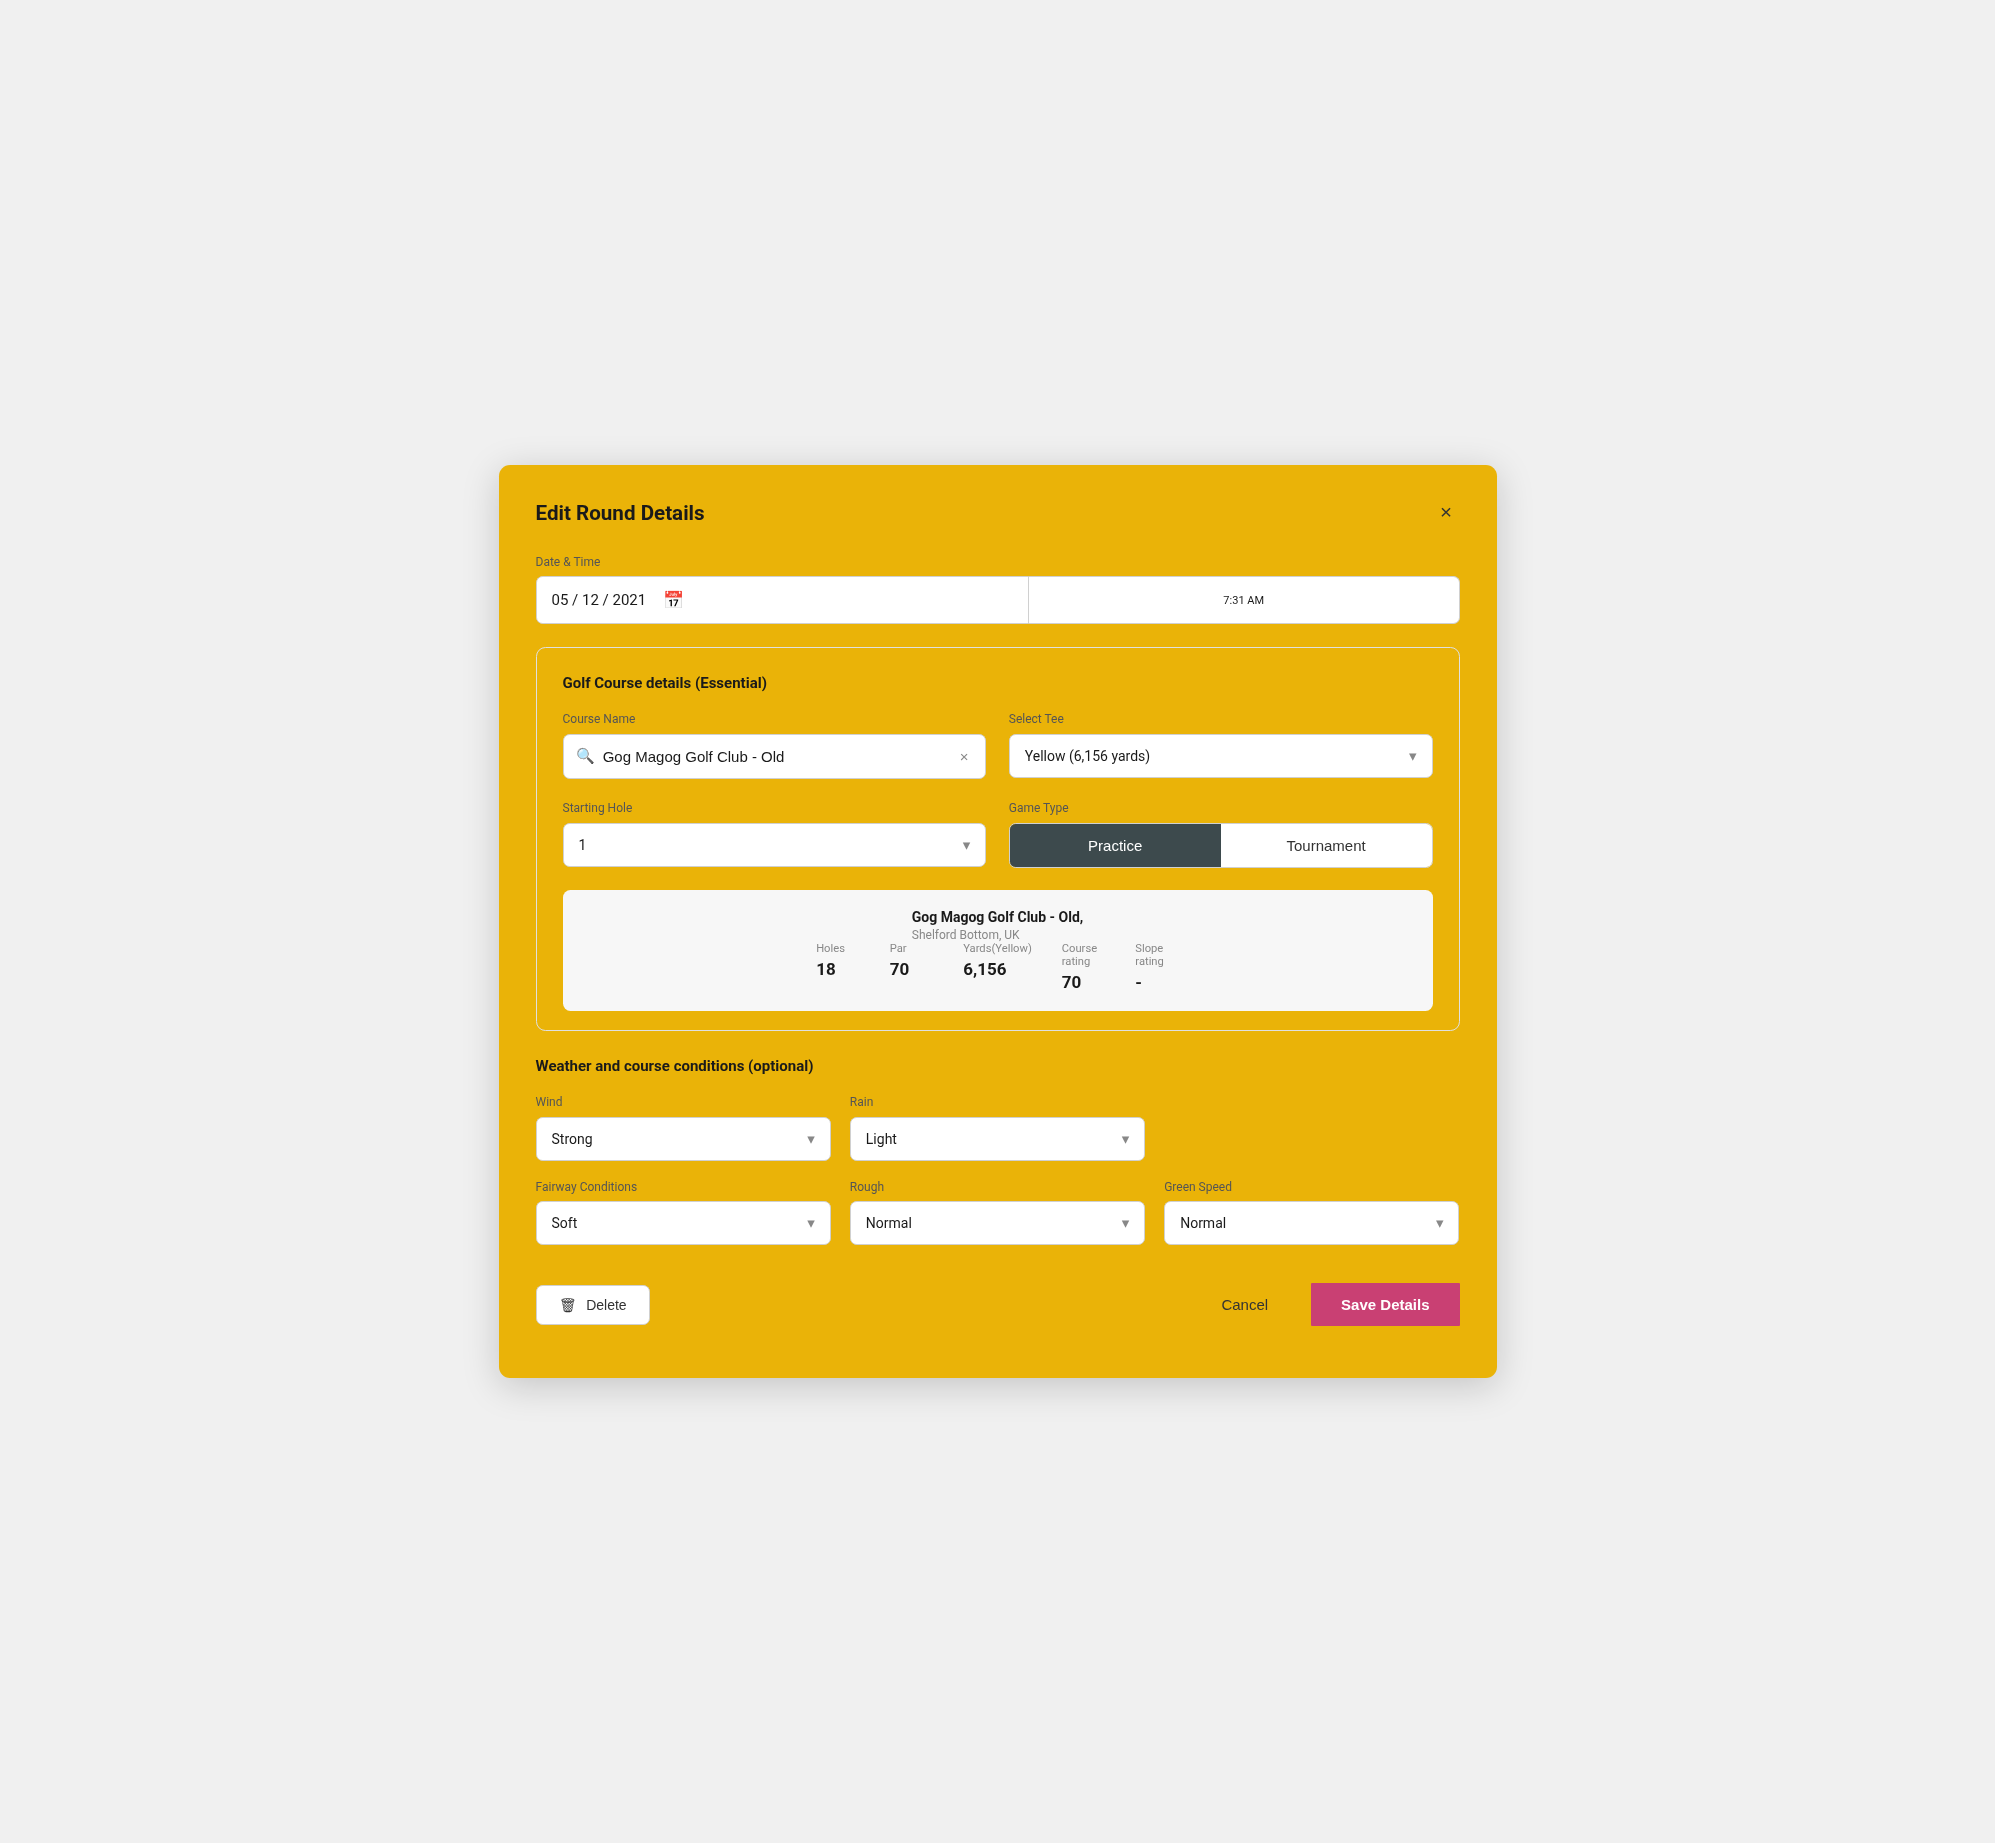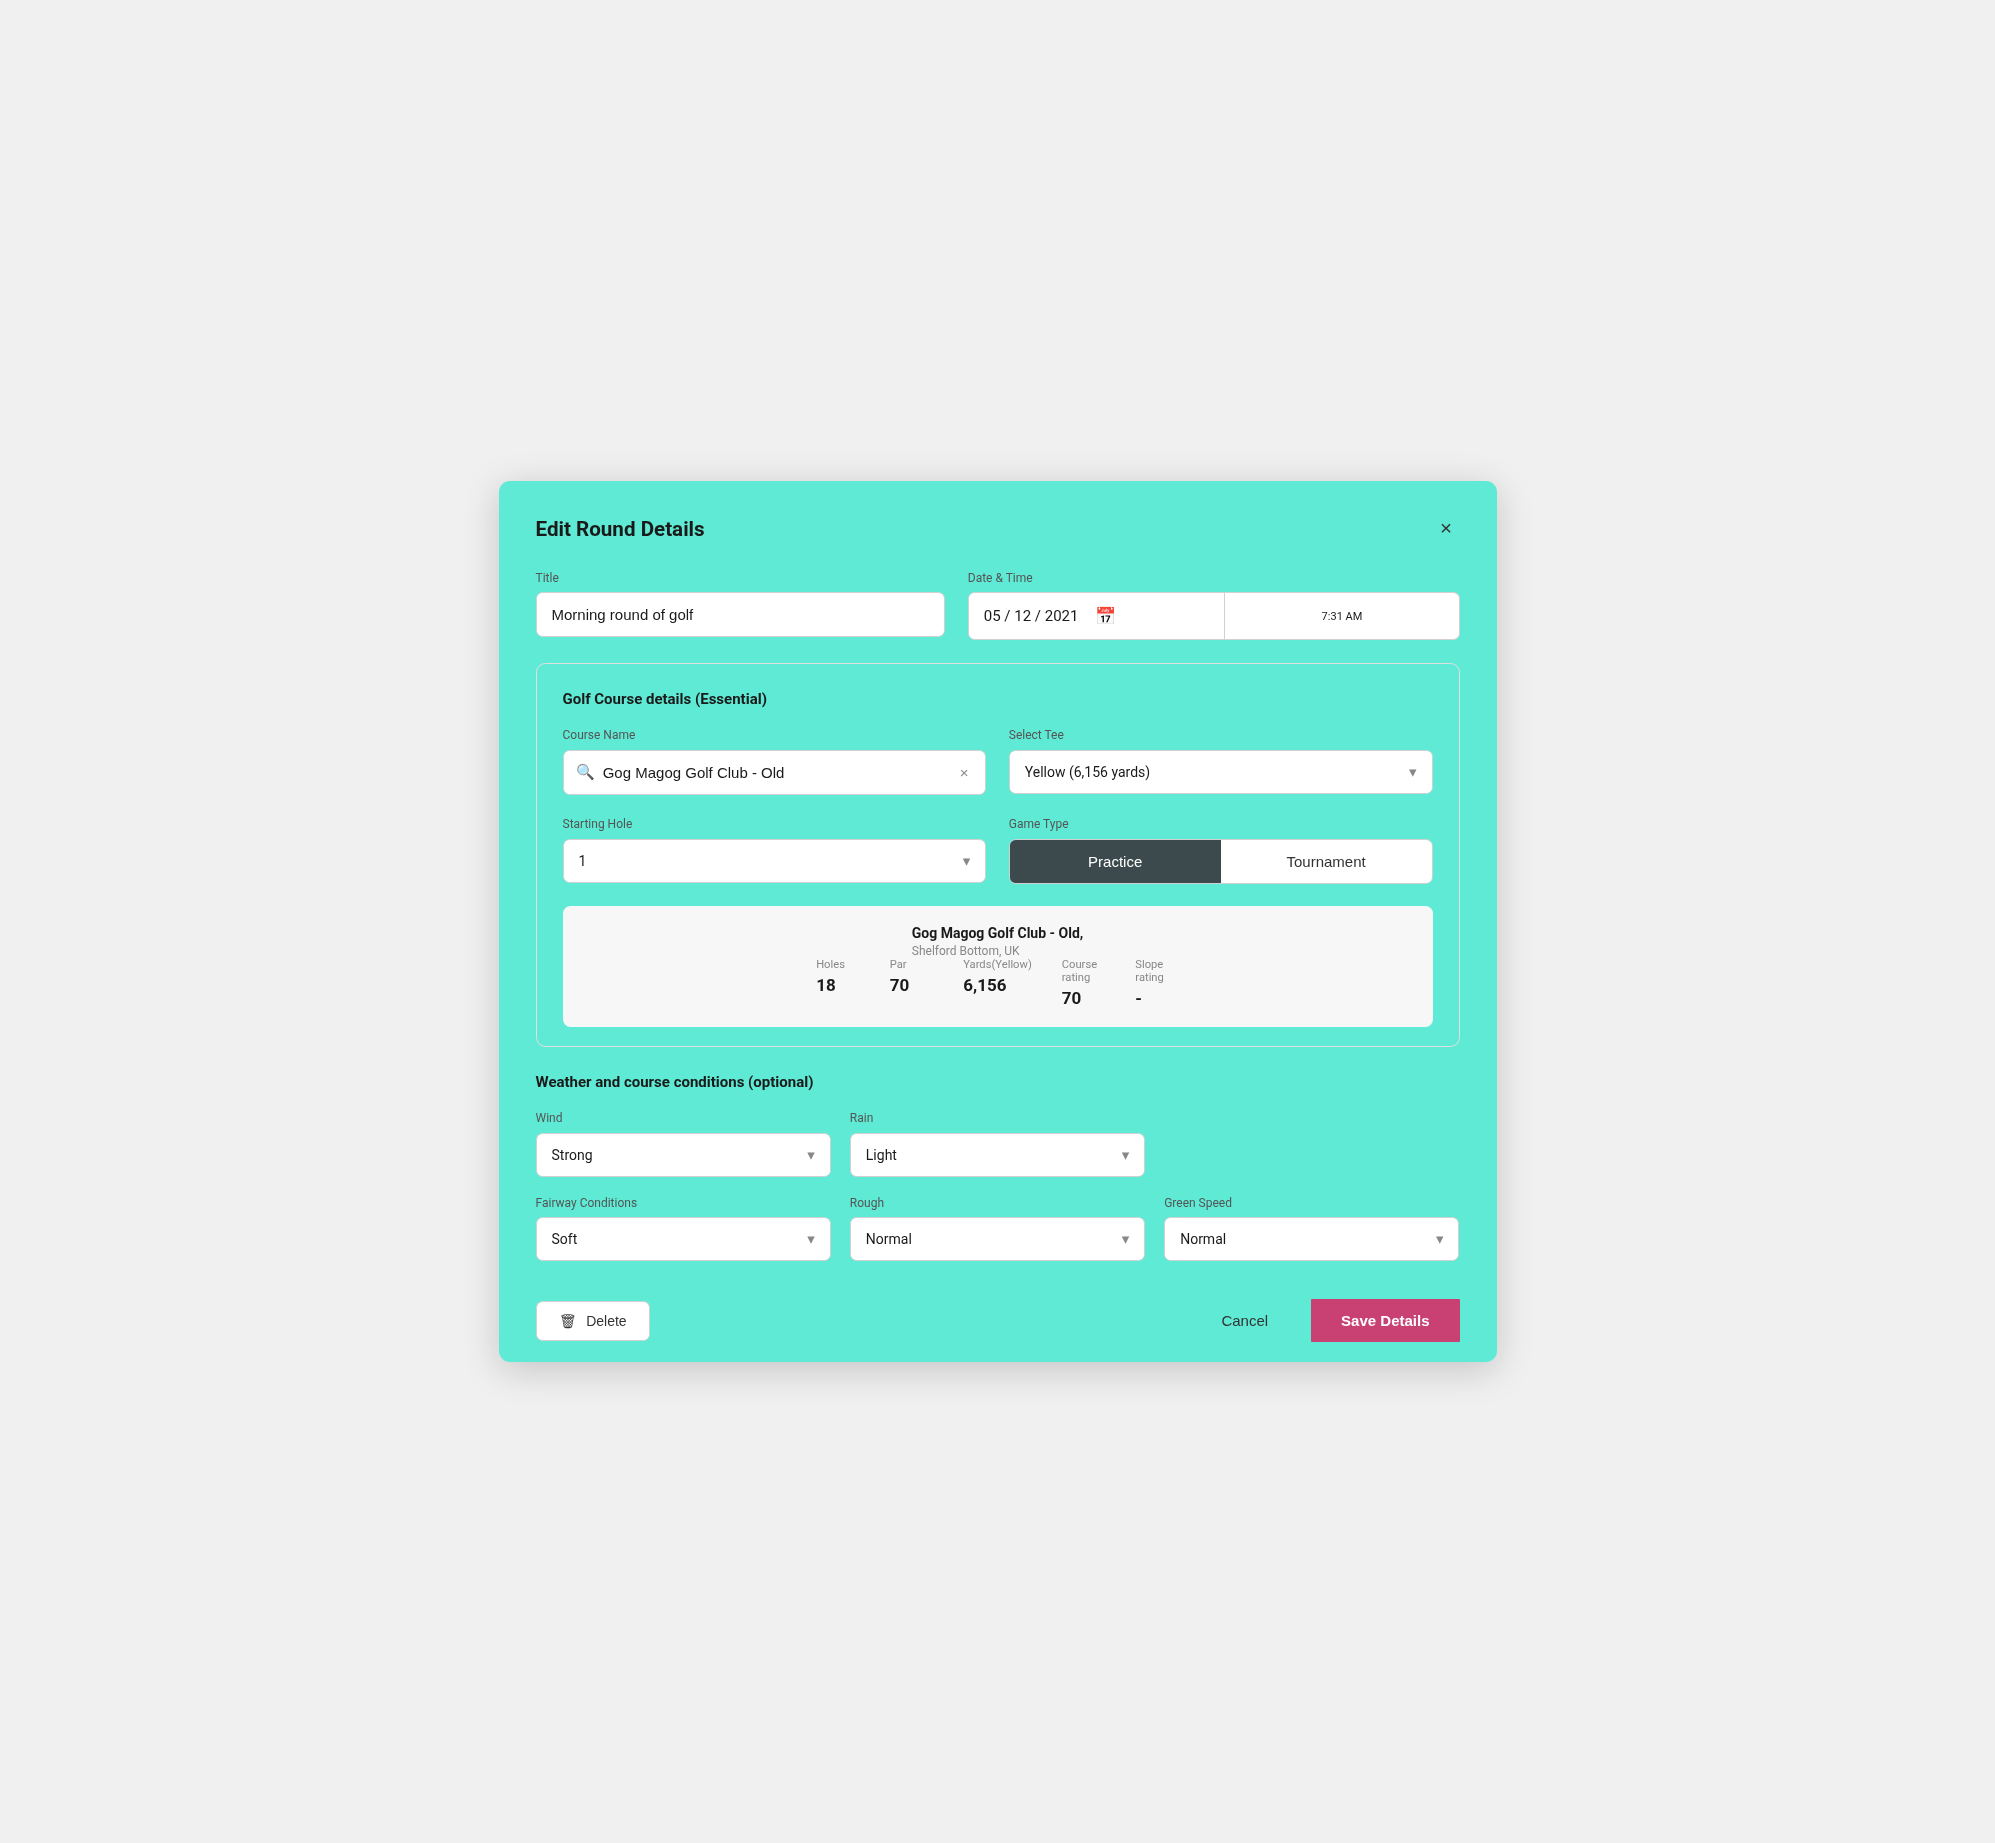--- a/index.html
+++ b/index.html
@@ -6,26 +6,26 @@
     body {
       font-family: -apple-system, BlinkMacSystemFont, 'Segoe UI', Roboto, sans-serif;
       background: #f0f0f0;
       display: flex;
       align-items: center;
       justify-content: center;
       min-height: 100vh;
       padding: 19px;
     }
     .modal {
-      background: #5eead4;
+      background: #eab308;
       border-radius: 11.2px;
       width: 998px;
       max-width: 100%;
       box-shadow: 0 7.5px 37px rgba(0,0,0,0.18);
-      padding: 34px 37px 20px 37px;
+      padding: 34px 37px 52px 37px;
       position: relative;
     }
     .modal-header {
       display: flex;
       align-items: center;
       justify-content: space-between;
       margin-bottom: 28px;
     }
     .modal-title {
       font-size: 20.6px;
@@ -299,24 +299,20 @@
 <body>
 
 <div class="modal">
 
   <div class="modal-header">
     <span class="modal-title">Edit Round Details</span>
     <button class="close-btn">×</button>
   </div>
 
   <div class="form-row">
-    <div class="form-group flex-1">
-      <label class="form-label">Title</label>
-      <input class="form-input" type="text" value="Morning round of golf" style="">
-    </div>
     <div class="form-group" style="flex:1.2">
       <label class="form-label">Date &amp; Time</label>
       <div class="date-time-group">
         <div class="date-input-wrapper">
           <span>05 /  12  / 2021</span>
           <span class="calendar-icon">📅</span>
         </div>
         <div class="time-input-wrapper">
           <span>7:31 AM</span>
         </div>

